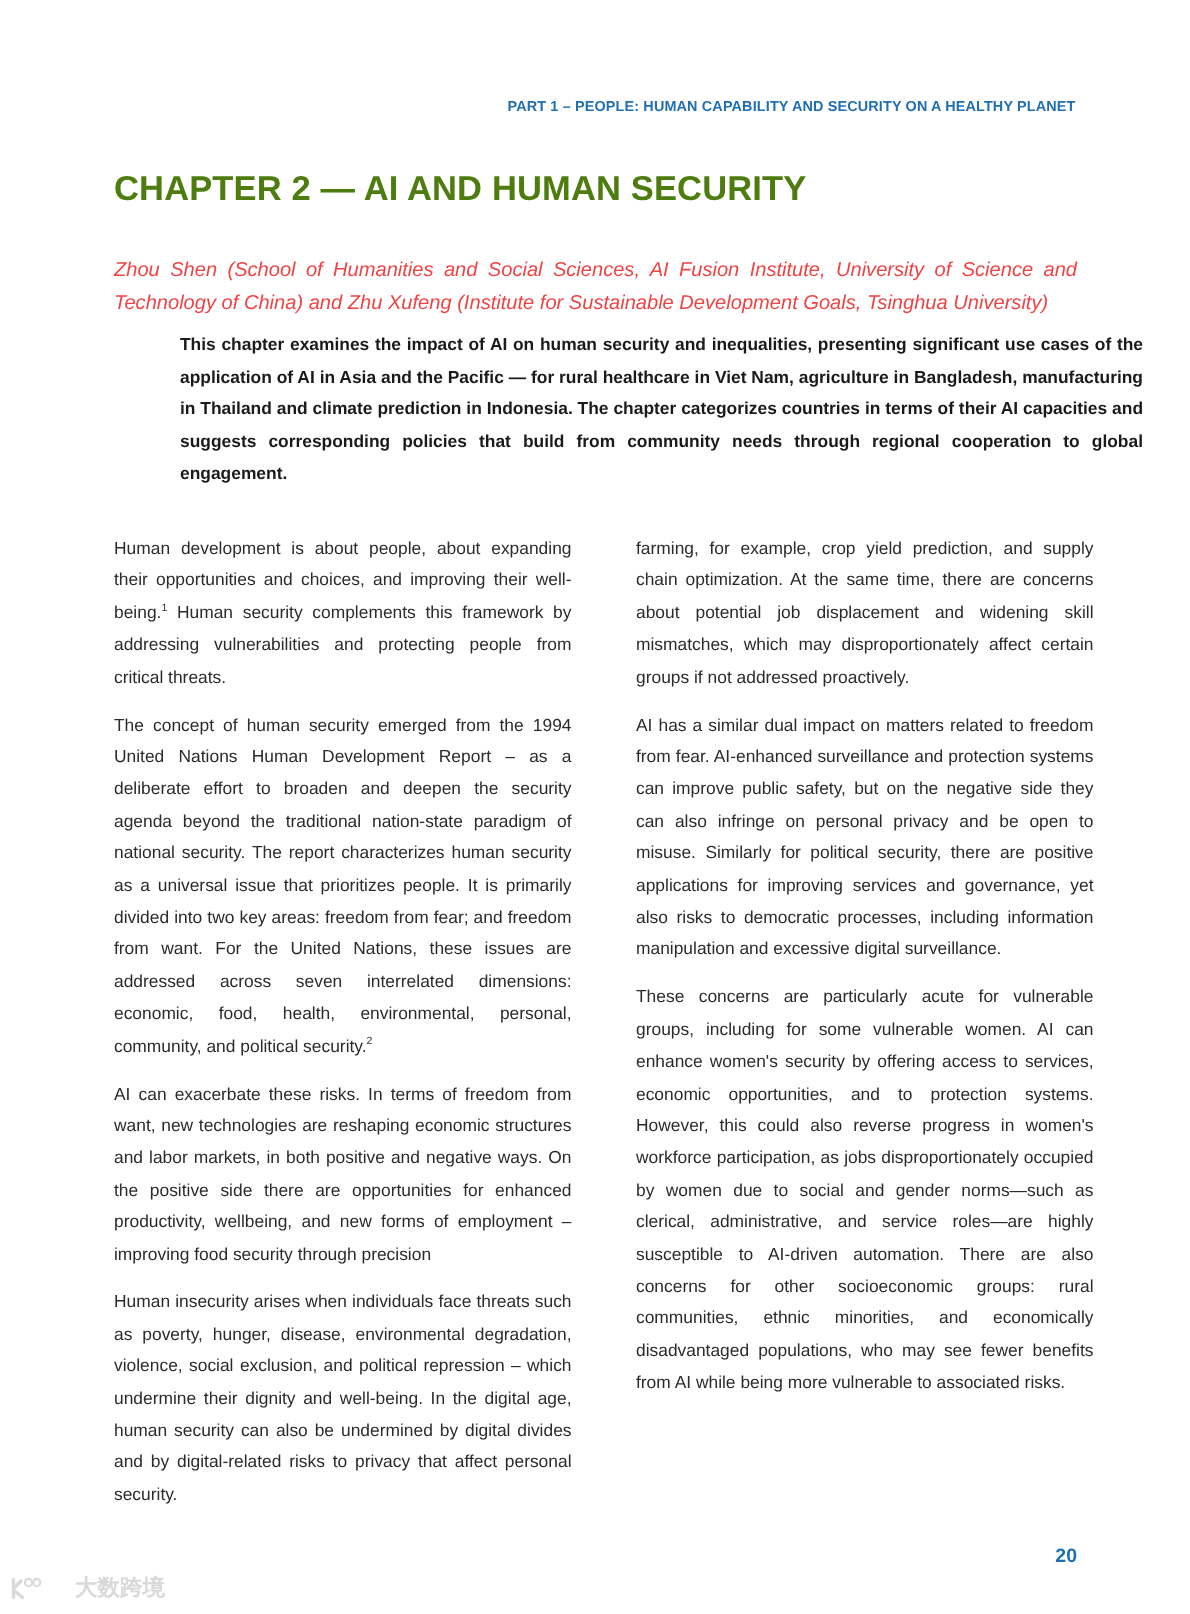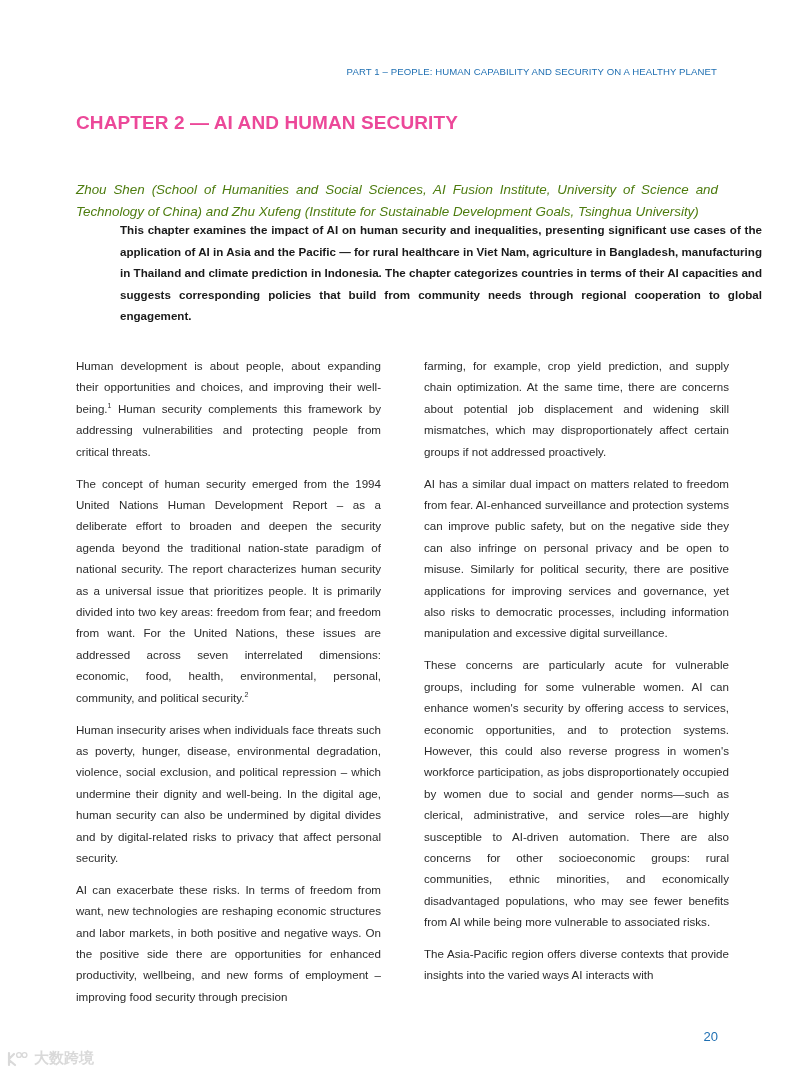--- a/index.html
+++ b/index.html
@@ -13,45 +13,45 @@
       position: relative;
       overflow: hidden;
       font-family: "Liberation Sans", sans-serif;
       color: #231f20;
     }
     .running-header {
       position: absolute;
       top: 66px;
       right: 76px;
       font-size: 9.6px;
-      font-weight: normal;
+      font-weight: bold;
       color: #1f6fb2;
       letter-spacing: 0.1px;
       white-space: nowrap;
       padding-left: 48px;
     }
     .chapter-title {
       position: absolute;
       top: 112px;
       left: 76px;
-      font-size: 19px;
+      font-size: 23px;
       font-weight: bold;
-      color: #ec4899;
+      color: #4d7c0f;
       letter-spacing: 0.1px;
       margin: 0;
       white-space: nowrap;
     }
     .authors {
       position: absolute;
-      top: 179px;
+      top: 169px;
       left: 76px;
       width: 642px;
       font-size: 13.4px;
       font-style: italic;
-      color: #4d7c0f;
+      color: #ef4444;
       line-height: 22px;
       text-align: justify;
       text-align-last: left;
     }
     .abstract {
       position: absolute;
       top: 219px;
       left: 76px;
       width: 642px;
       font-size: 11.6px;
@@ -78,30 +78,30 @@
     .col p sup {
       font-size: 7px;
       line-height: 0;
       vertical-align: super;
     }
     .page-number {
       position: absolute;
       top: 1029px;
       right: 75px;
       font-size: 13px;
-      font-weight: normal;
+      font-weight: bold;
       color: #1f6fb2;
     }
     .watermark {
       position: absolute;
       left: 6px;
       top: 1049px;
       display: flex;
       align-items: center;
-      gap: 6px;
+      gap: 22px;
       color: #d5d5d5;
       font-size: 15px;
       font-weight: bold;
       opacity: 0.9;
     }
     .watermark .logo {
       width: 22px;
       height: 16px;
       position: relative;
     }
@@ -114,29 +114,28 @@
 
 <h1 class="chapter-title">CHAPTER 2 — AI AND HUMAN SECURITY</h1>
 
 <div class="authors">Zhou Shen (School of Humanities and Social Sciences, AI Fusion Institute, University of Science and Technology of China) and Zhu Xufeng (Institute for Sustainable Development Goals, Tsinghua University)</div>
 
 <div class="abstract">This chapter examines the impact of AI on human security and inequalities, presenting significant use cases of the application of AI in Asia and the Pacific — for rural healthcare in Viet Nam, agriculture in Bangladesh, manufacturing in Thailand and climate prediction in Indonesia. The chapter categorizes countries in terms of their AI capacities and suggests corresponding policies that build from community needs through regional cooperation to global engagement.</div>
 
 <div class="col col-left">
   <p><span>Human development is about people, about expanding their opportunities and choices, and improving their well-being.</span><sup>1</sup><span> Human security complements this framework by addressing vulnerabilities and protecting people from critical threats.</span></p>
   <p><span>The concept of human security emerged from the 1994 United Nations Human Development Report – as a deliberate effort to broaden and deepen the security agenda beyond the traditional nation-state paradigm of national security. The report characterizes human security as a universal issue that prioritizes people. It is primarily divided into two key areas: freedom from fear; and freedom from want. For the United Nations, these issues are addressed across seven interrelated dimensions: economic, food, health, environmental, personal, community, and political security.</span><sup>2</sup></p>
+  <p><span>AI can exacerbate these risks. In terms of freedom from want, new technologies are reshaping economic structures and labor markets, in both positive and negative ways. On the positive side there are opportunities for enhanced productivity, wellbeing, and new forms of employment – improving food security through precision</span></p>
   <p><span>Human insecurity arises when individuals face threats such as poverty, hunger, disease, environmental degradation, violence, social exclusion, and political repression – which undermine their dignity and well-being. In the digital age, human security can also be undermined by digital divides and by digital-related risks to privacy that affect personal security.</span></p>
-  <p><span>AI can exacerbate these risks. In terms of freedom from want, new technologies are reshaping economic structures and labor markets, in both positive and negative ways. On the positive side there are opportunities for enhanced productivity, wellbeing, and new forms of employment – improving food security through precision</span></p>
 </div>
 
 <div class="col col-right">
   <p><span>farming, for example, crop yield prediction, and supply chain optimization. At the same time, there are concerns about potential job displacement and widening skill mismatches, which may disproportionately affect certain groups if not addressed proactively.</span></p>
   <p><span>AI has a similar dual impact on matters related to freedom from fear. AI-enhanced surveillance and protection systems can improve public safety, but on the negative side they can also infringe on personal privacy and be open to misuse. Similarly for political security, there are positive applications for improving services and governance, yet also risks to democratic processes, including information manipulation and excessive digital surveillance.</span></p>
   <p><span>These concerns are particularly acute for vulnerable groups, including for some vulnerable women. AI can enhance women's security by offering access to services, economic opportunities, and to protection systems. However, this could also reverse progress in women's workforce participation, as jobs disproportionately occupied by women due to social and gender norms—such as clerical, administrative, and service roles—are highly susceptible to AI-driven automation. There are also concerns for other socioeconomic groups: rural communities, ethnic minorities, and economically disadvantaged populations, who may see fewer benefits from AI while being more vulnerable to associated risks.</span></p>
-  <p><span>The Asia-Pacific region offers diverse contexts that provide insights into the varied ways AI interacts with</span></p>
 </div>
 
 <div class="page-number">20</div>
 
 <div class="watermark">
   <span class="logo">
     <svg width="22" height="16" viewBox="0 0 22 16">
       <path d="M3 2 L3 14 M3 8 L8 3 M3 9 L9 14" stroke="#d5d5d5" stroke-width="2.2" fill="none" stroke-linecap="round"></path>
       <circle cx="13" cy="4" r="2.4" stroke="#d5d5d5" stroke-width="1.4" fill="none"></circle>
       <circle cx="18.5" cy="4" r="2.4" stroke="#d5d5d5" stroke-width="1.4" fill="none"></circle>

